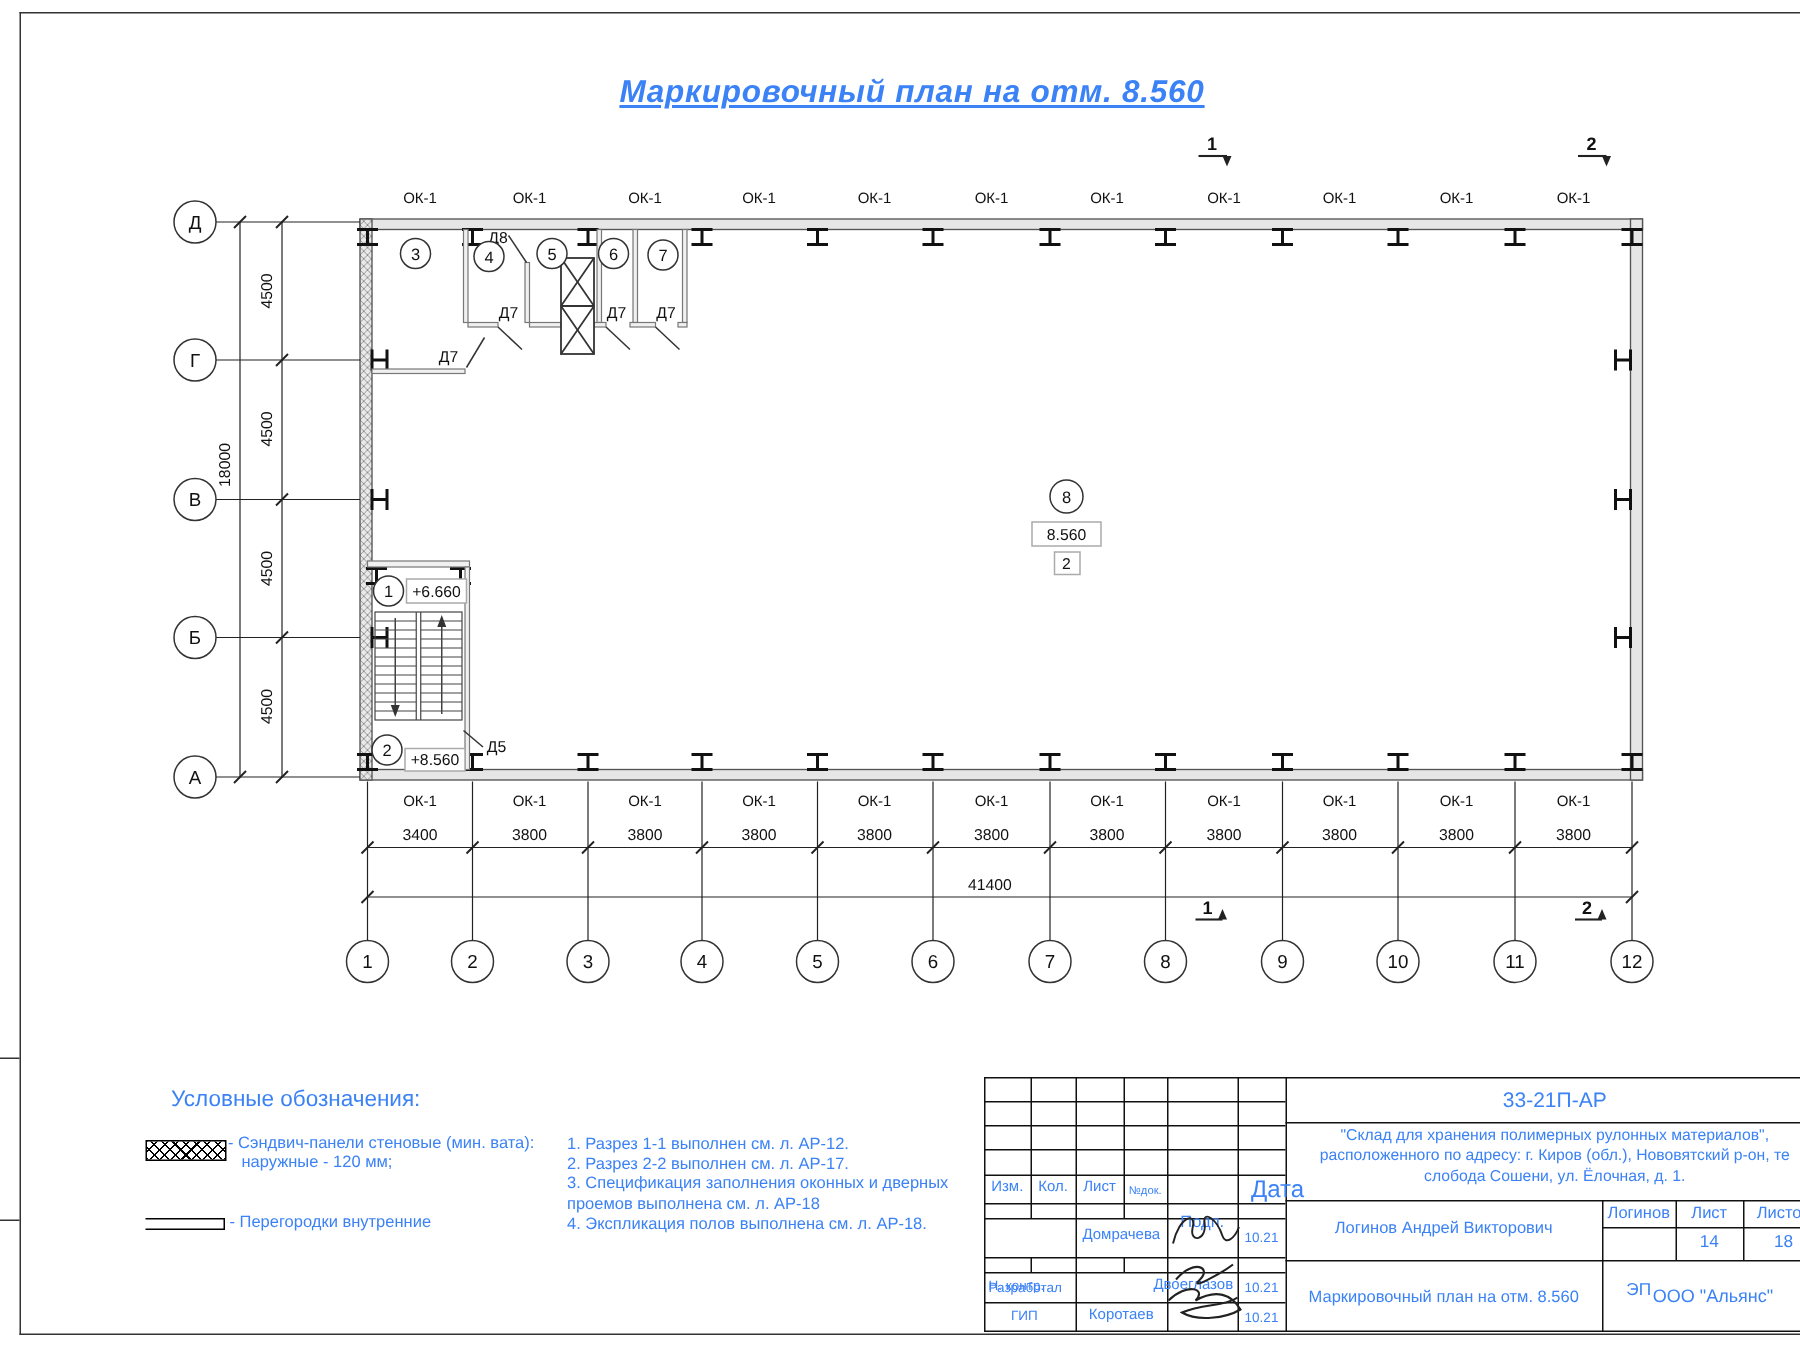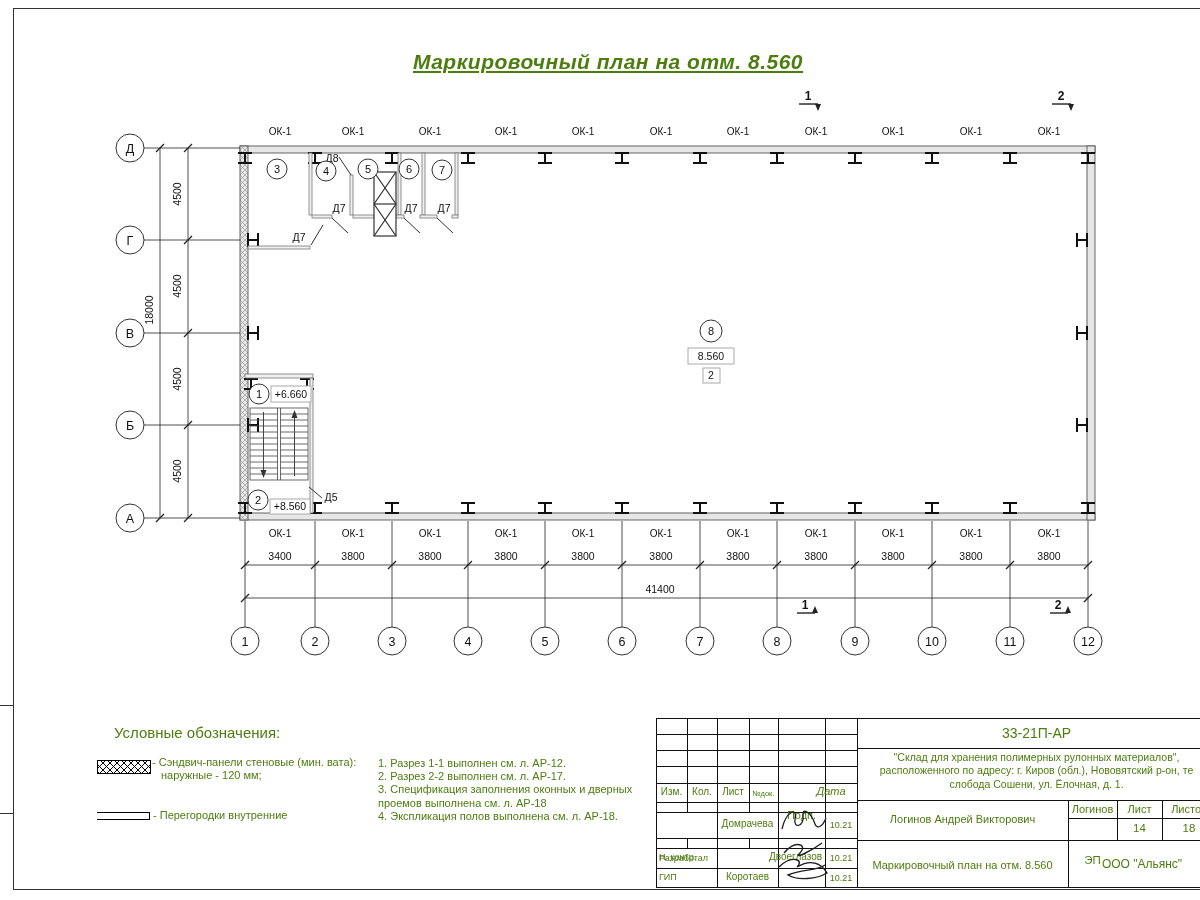--- a/index.html
+++ b/index.html
@@ -1,17 +1,17 @@
 <!DOCTYPE html>
 <html><head>
 <meta charset="utf-8">
 <style>
   html,body{margin:0;padding:0;background:#fff;}
   #page{position:relative;width:1200px;height:900px;background:#ffffff;overflow:hidden;
-        font-family:"Liberation Sans",sans-serif;color:#4d7c0f;}
+        font-family:"Liberation Sans",sans-serif;color:#3b82f6;}
   .ln{position:absolute;background:#333;}
   .txt{position:absolute;white-space:nowrap;}
   #sheet-title{position:absolute;left:300px;top:50px;width:616px;text-align:center;
     font-size:21px;font-style:italic;font-weight:bold;text-decoration:underline;letter-spacing:.5px;}
   svg text{font-family:"Liberation Sans",sans-serif;fill:#111;}
   .axtxt{font-size:12.5px;}
   .dimtxt{font-size:10.5px;}
   .oktxt{font-size:10px;}
   .roomtxt{font-size:11px;}
   .doortxt{font-size:10.5px;}
@@ -402,29 +402,29 @@
     <div class="hl" style="top:30px;left:201px;width:359px;"></div>
     <div class="hl" style="top:82px;left:201px;width:359px;"></div>
     <div class="hl" style="top:100px;left:412px;width:148px;"></div>
     <div class="hl" style="top:122px;left:201px;width:359px;"></div>
 
     <div class="c" style="left:0;width:31px;top:68px;font-size:10px;">Изм.</div>
     <div class="c" style="left:31px;width:30px;top:68px;font-size:10px;">Кол.</div>
     <div class="c" style="left:61px;width:32px;top:68px;font-size:10px;">Лист</div>
     <div class="c" style="left:93px;width:29px;top:71px;font-size:7.5px;">№док.</div>
     <div class="c" style="left:122px;width:47px;top:67px;font-size:11px;margin-top:24px;">Подп.</div>
-    <div class="c" style="left:159px;width:32px;top:67px;font-size:11px;font-style:italic;">Дата</div>
+    <div class="c" style="left:178px;width:32px;top:67px;font-size:16px;">Дата</div>
 
     <div class="l" style="left:3px;top:101px;font-size:9px;margin-top:34px;">Разработал</div>
     <div class="c" style="left:61px;width:61px;top:100px;font-size:10px;">Домрачева</div>
     <div class="c" style="left:169px;width:32px;top:102px;font-size:9px;">10.21</div>
     <div class="l" style="left:3px;top:134px;font-size:9px;">Н. контр.</div>
     <div class="c" style="left:61px;width:61px;top:133px;font-size:10px;margin-left:48px;">Двоеглазов</div>
     <div class="c" style="left:169px;width:32px;top:135px;font-size:9px;">10.21</div>
-    <div class="l" style="left:3px;top:154px;font-size:9px;">ГИП</div>
+    <div class="l" style="left:18px;top:154px;font-size:9px;">ГИП</div>
     <div class="c" style="left:61px;width:61px;top:153px;font-size:10px;">Коротаев</div>
     <div class="c" style="left:169px;width:32px;top:155px;font-size:9px;">10.21</div>
 
     <svg width="55" height="80" viewBox="0 0 55 80" style="position:absolute;left:120px;top:85px;">
       <path d="M6,26 C10,8 22,4 19,16 C17,26 29,24 27,12 C26,4 35,9 39,21 C41,27 47,23 50,15" stroke="#222" stroke-width="1.3" fill="none"></path>
       <path d="M8,50 C20,36 32,42 24,50 C16,58 38,46 46,40 M3,64 C15,52 29,56 21,64 C35,56 45,60 51,70 C41,76 22,78 12,72 C26,66 41,68 49,62" stroke="#222" stroke-width="1.4" fill="none"></path>
     </svg>
 
     <div class="c" style="left:201px;width:359px;top:7px;font-size:14px;">33-21П-АР</div>
     <div class="c" style="left:201px;width:359px;top:33px;font-size:10.5px;">"Склад для хранения полимерных рулонных материалов",</div>

